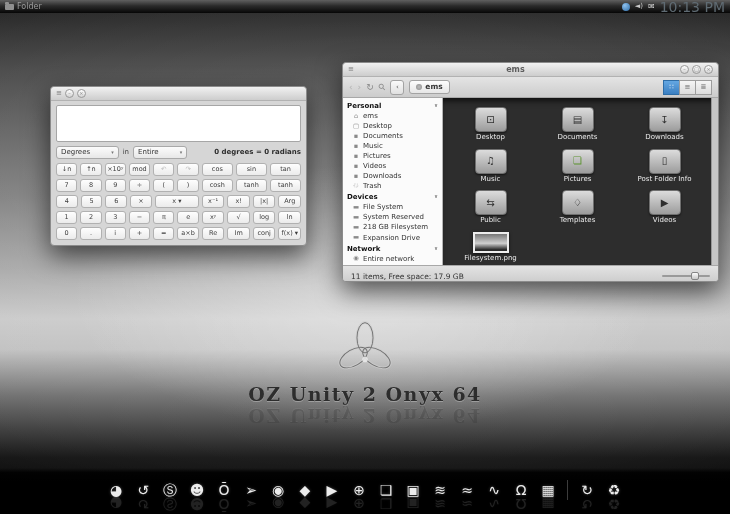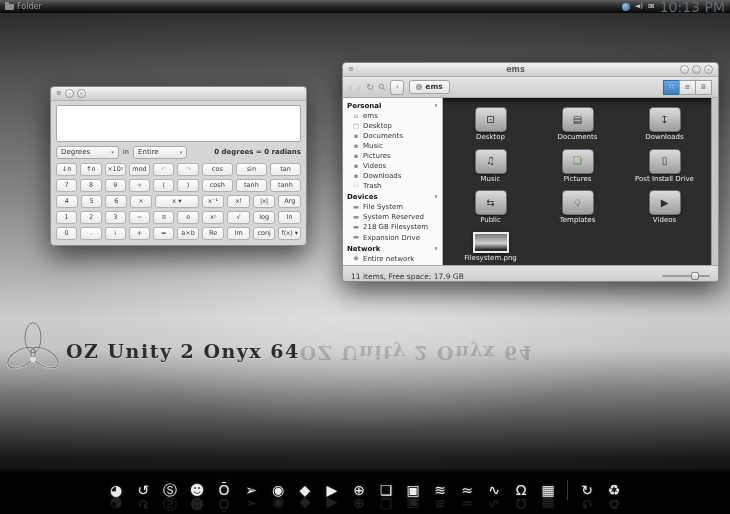--- a/index.html
+++ b/index.html
@@ -83,21 +83,21 @@
   .flabel{font-size:7px;color:#eaeaea;text-align:center;line-height:1.1;}
   .fm-scroll{position:absolute;top:0;right:0;bottom:0;width:6px;background:#c6c6c6;border-left:1px solid #979797;}
   .fm-status{flex:0 0 15px;display:flex;align-items:flex-end;padding:0 8px;
     background:linear-gradient(#e3e3e3,#cecece);border-top:1px solid #a8a8a8;
     font-size:7.5px;color:#333;border-radius:0 0 3px 3px;}
   .zoom-slider{margin-left:auto;width:48px;height:10px;position:relative;display:flex;align-items:center;}
   .zoom-track{flex:1;height:2px;background:#9a9a9a;border-radius:1px;}
   .zoom-handle{position:absolute;left:29px;top:1px;width:8px;height:8px;
     background:linear-gradient(#fbfbfb,#c9c9c9);border:1px solid #858585;border-radius:2px;box-sizing:border-box;}
   
-  .logo-wrap{position:absolute;left:0;right:0;top:317px;display:flex;flex-direction:row;align-items:center;}
+  .logo-wrap{position:absolute;left:0;right:0;top:317px;display:flex;flex-direction:column;align-items:center;}
   .brand{font-family:"DejaVu Serif",serif;font-size:19px;font-weight:bold;color:#2d2d2d;
     letter-spacing:1.5px;line-height:1;text-shadow:0 1px 0 rgba(255,255,255,.28);}
   .brand-reflect{transform:scaleY(-1);opacity:.22;margin-top:2px;}
   
   .dock{position:absolute;left:0;right:0;bottom:0;height:46px;
     background:linear-gradient(180deg,rgba(0,0,0,0) 0%,rgba(0,0,0,.9) 10%,#000 30%);
     display:flex;align-items:flex-start;justify-content:center;gap:7px;padding-top:12px;box-sizing:border-box;}
   .dock-icon{position:relative;width:20px;height:20px;display:flex;align-items:center;justify-content:center;
     color:#ececec;font-size:14px;line-height:1;text-shadow:0 0 3px rgba(255,255,255,.3);}
   .dock-icon::after{content:attr(data-glyph);position:absolute;top:17px;left:0;width:100%;text-align:center;
@@ -330,21 +330,21 @@
             <div class="file">
               <div class="ficon">♫</div>
               <div class="flabel">Music</div>
             </div>
             <div class="file">
               <div class="ficon green">❏</div>
               <div class="flabel">Pictures</div>
             </div>
             <div class="file">
               <div class="ficon">▯</div>
-              <div class="flabel">Post Install Drive</div>
+              <div class="flabel">Post Folder Info</div>
             </div>
             <div class="file">
               <div class="ficon">⇆</div>
               <div class="flabel">Public</div>
             </div>
             <div class="file">
               <div class="ficon">♢</div>
               <div class="flabel">Templates</div>
             </div>
             <div class="file">

